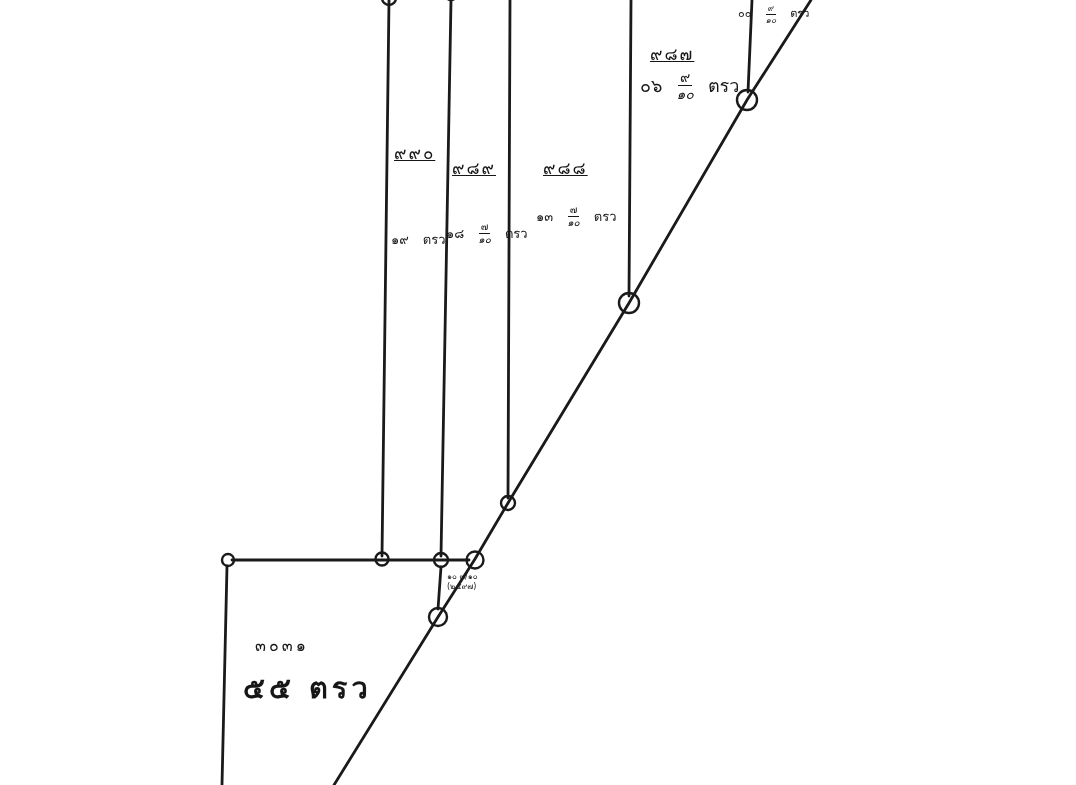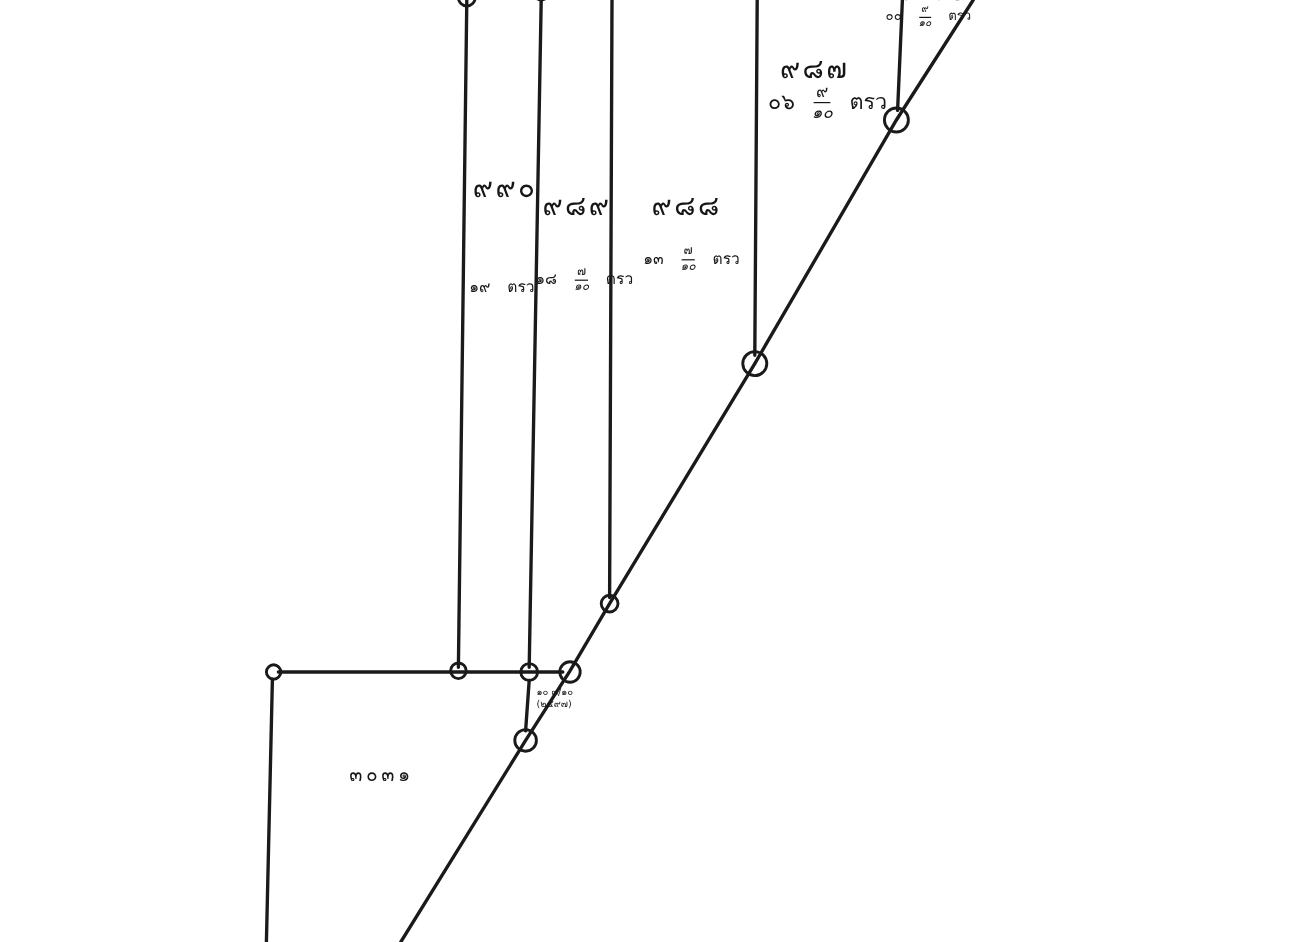--- a/index.html
+++ b/index.html
@@ -8,24 +8,25 @@
     width:1076px;height:785px;
     margin:0 auto;
     background:#ffffff;
     overflow:hidden;
     font-family:"DejaVu Sans", sans-serif;
     color:#161616;
   }
   svg.lines{position:absolute;left:0;top:0;}
   .plabel{
     position:absolute;
-    font-size:23px;
+    font-size:17px;
     letter-spacing:2px;
     white-space:nowrap;
     line-height:1.25;
+    text-decoration:underline;
   }
   .parea{
     position:absolute;
     display:flex;
     align-items:center;
     gap:14px;
     font-size:13px;
     white-space:nowrap;
     line-height:1.2;
   }
@@ -36,21 +37,20 @@
     line-height:1;
     font-size:0.78em;
   }
   .frac .num{border-bottom:1.2px solid #161616;padding:0 2px 1px 2px;}
   .frac .den{padding-top:1px;font-style:italic;}
   .big-parcel-number{
     position:absolute;
     font-size:16px;
     letter-spacing:3px;
     white-space:nowrap;
-    margin-left:36px;
   }
   .big-parcel-area{
     position:absolute;
     font-size:29px;
     font-weight:600;
     letter-spacing:4px;
     white-space:nowrap;
   }
   .tiny-note{
     position:absolute;
@@ -135,19 +135,23 @@
   <div class="parea" style="left:738px;top:4px;font-size:11px">
     <span>๐๐</span>
     <span class="frac">
       <span class="num">๙</span>
       <span class="den">๑๐</span>
     </span>
     <span>ตรว</span>
   </div>
 
   <div class="big-parcel-number" style="left:255px;top:633px">๓๐๓๑</div>
+  <div class="big-parcel-area" style="left:243px;top:665px">
+    <span>๕๕</span>
+    <span>ตรว</span>
+  </div>
 
   <div class="tiny-note" style="left:447px;top:562px">
     <div>๑๐ ๓/๑๐</div>
     <div>(๒๔๙๗)</div>
   </div>
 
 </div>
 
 </body></html>

